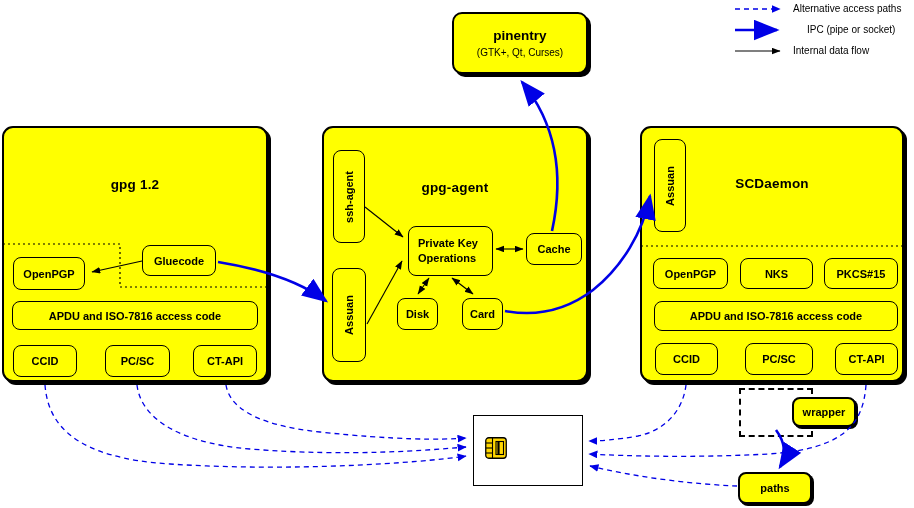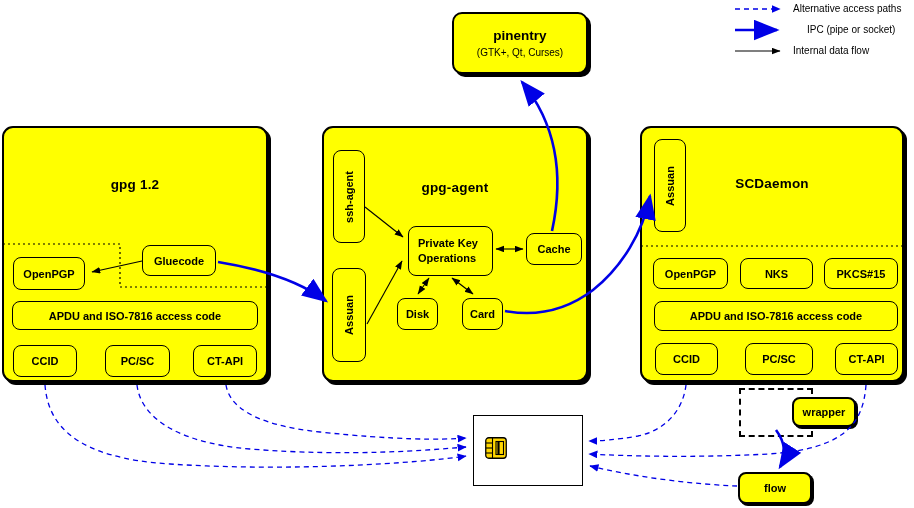--- a/index.html
+++ b/index.html
@@ -89,21 +89,21 @@
   <div class="node" style="left:653px;top:258px;width:75px;height:31px;">OpenPGP</div>
   <div class="node" style="left:740px;top:258px;width:73px;height:31px;">NKS</div>
   <div class="node" style="left:824px;top:258px;width:74px;height:31px;">PKCS#15</div>
   <div class="node" style="left:654px;top:301px;width:244px;height:30px;">APDU and ISO-7816 access code</div>
   <div class="node" style="left:655px;top:343px;width:63px;height:32px;">CCID</div>
   <div class="node" style="left:745px;top:343px;width:68px;height:32px;">PC/SC</div>
   <div class="node" style="left:835px;top:343px;width:63px;height:32px;">CT-API</div>
 
   <div class="dashedrect" style="left:739px;top:388px;width:74px;height:49px;"></div>
   <div class="node heavy" style="left:744px;top:397px;width:64px;height:30px;margin-left:48px;">wrapper</div>
-  <div class="node heavy" style="left:738px;top:472px;width:74px;height:32px;">flow</div>
+  <div class="node heavy" style="left:738px;top:472px;width:74px;height:32px;">paths</div>
 
   <div class="smartcard" style="left:473px;top:415px;width:110px;height:71px;">
     <svg class="chip" width="22" height="22">
       <rect x="0.75" y="0.75" width="20.5" height="20.5" rx="3" fill="#ffd700" stroke="#000" stroke-width="1.3"></rect>
       <g stroke="#000" stroke-width="1.1">
         <line x1="7.5" y1="1" x2="7.5" y2="21"></line>
         <line x1="1" y1="6" x2="7.5" y2="6"></line>
         <line x1="1" y1="11" x2="7.5" y2="11"></line>
         <line x1="1" y1="16" x2="7.5" y2="16"></line>
         <rect x="11" y="4.5" width="7.5" height="13" fill="none"></rect>

